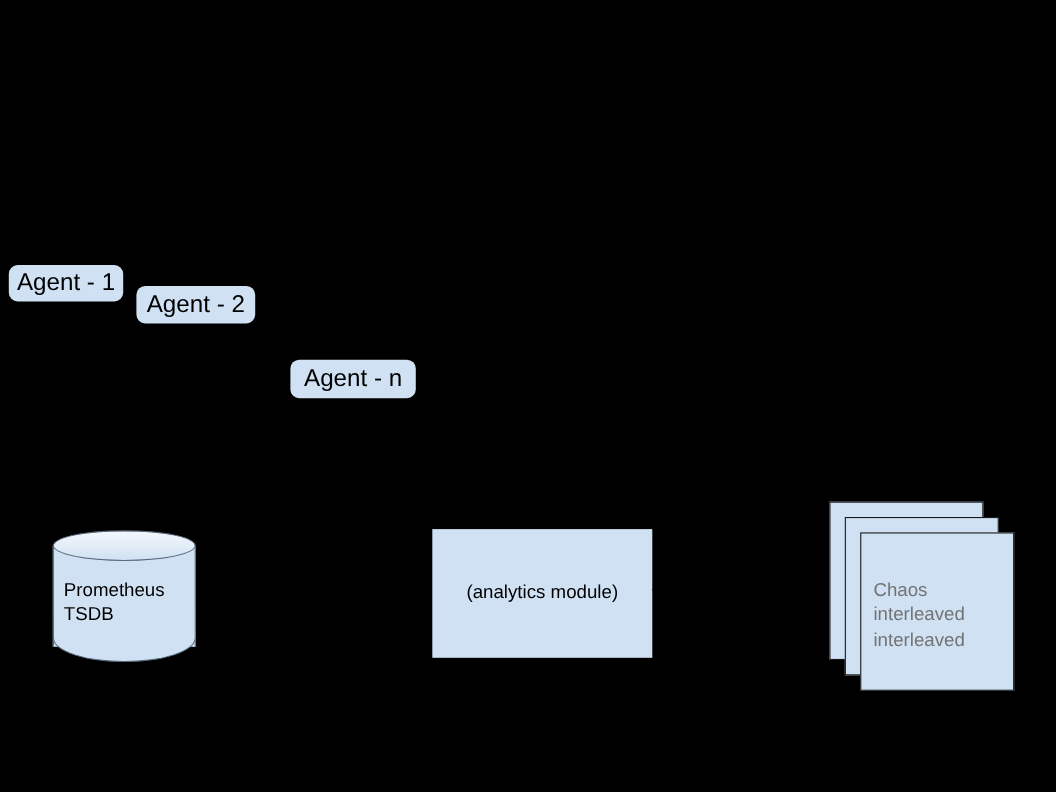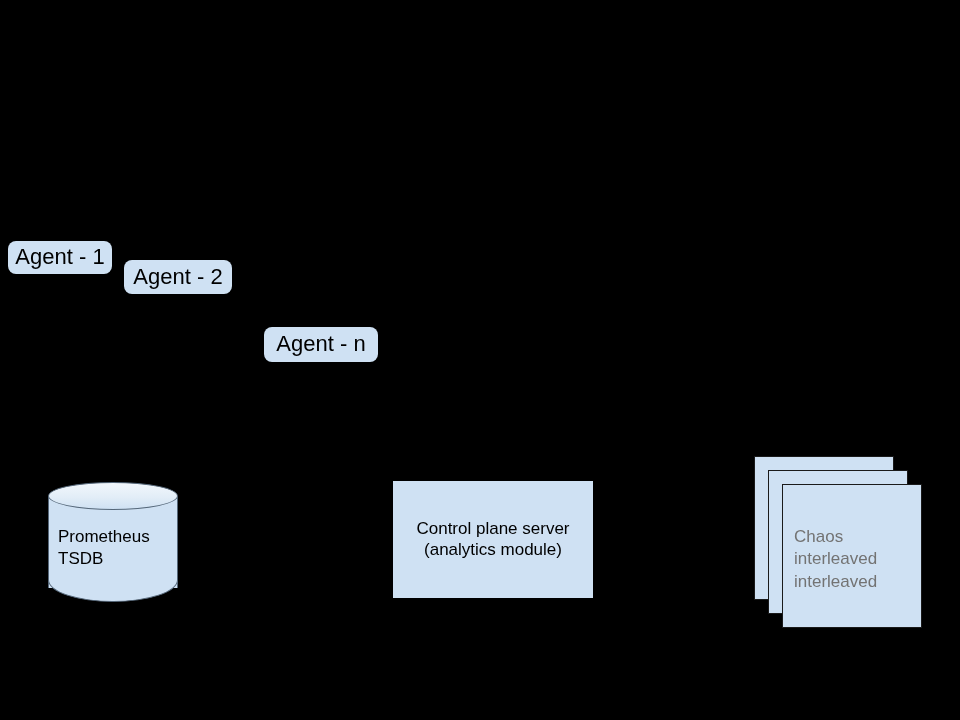--- a/index.html
+++ b/index.html
@@ -172,21 +172,20 @@
     <div class="cyl-body"></div>
     <div class="cyl-bottom"></div>
     <div class="cyl-top"></div>
     <div class="cyl-label">
       <span class="line">Prometheus</span>
       <span class="line">TSDB</span>
     </div>
   </div>
 
   <div class="node" id="control-plane">
-    <span class="line">Control plane server</span>
     <span class="line">(analytics module)</span>
   </div>
 
   <svg id="edge-control-to-dashboards" width="175" height="72" viewBox="0 0 175 72">
     <line x1="0" y1="36" x2="168" y2="36" stroke="#000000" stroke-width="1.5"></line>
     <polygon points="158,30 172,36 158,42" fill="#000000"></polygon>
   </svg>
 
   <div id="dashboards">
     <div class="card card-back"></div>

